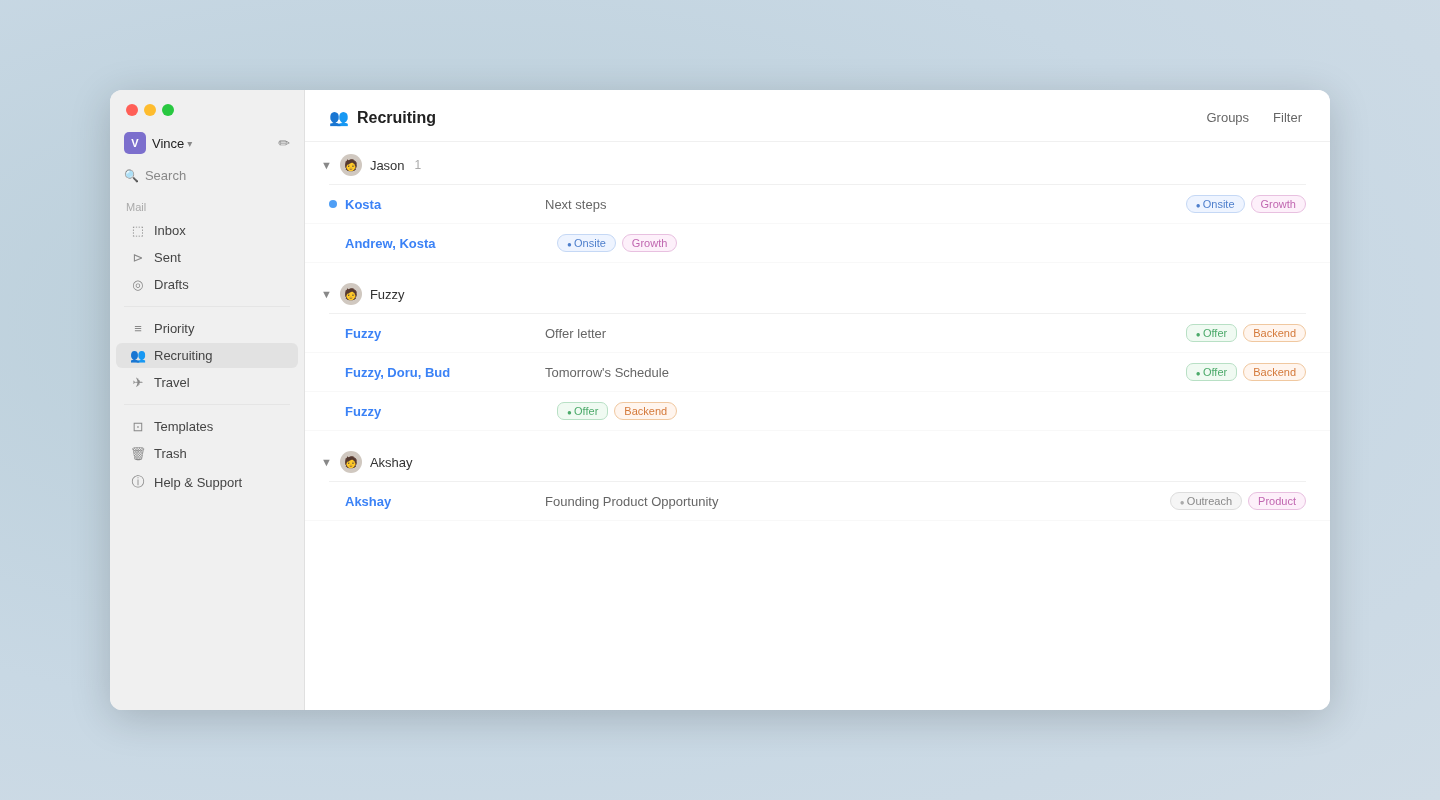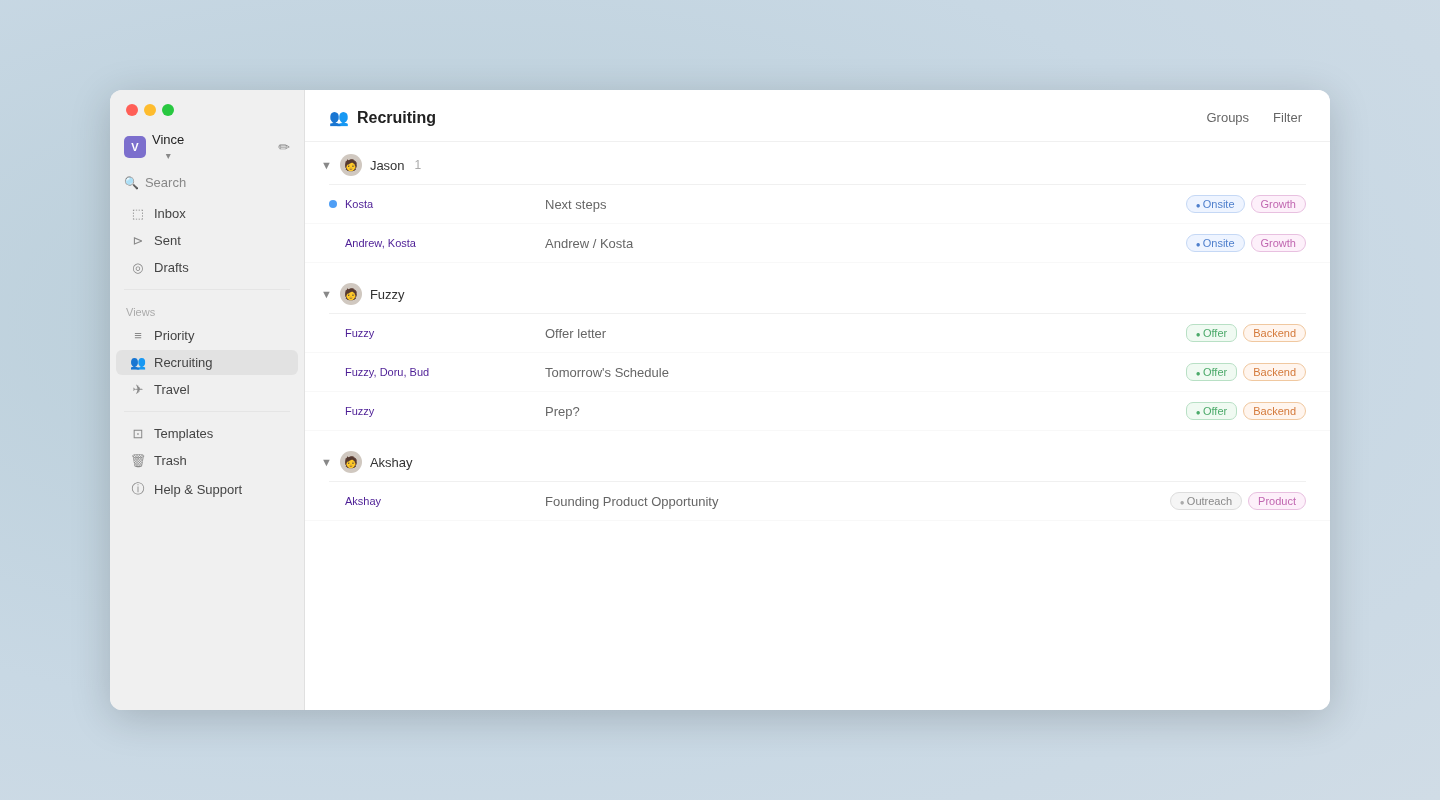--- a/index.html
+++ b/index.html
@@ -57,21 +57,21 @@
     }
     .user-avatar {
       width: 22px; height: 22px;
       background: #7c6fcd;
       border-radius: 5px;
       display: flex; align-items: center; justify-content: center;
       color: white; font-size: 11px; font-weight: 600;
     }
     .user-name {
       font-size: 13px; font-weight: 500; color: #222;
-      display: flex; align-items: center; gap: 3px; flex-direction: column;
+      display: flex; align-items: center; gap: 3px;
     }
     .chevron-icon { font-size: 10px; color: #888; }
     .compose-btn {
       margin-left: auto;
       background: none; border: none; cursor: pointer;
       color: #888; font-size: 14px;
     }
     .search-row {
       display: flex; align-items: center;
       padding: 4px 14px 10px 14px; gap: 6px;
@@ -143,21 +143,21 @@
       border-bottom: 1px solid #f8f8f8;
       cursor: pointer;
       transition: background 0.1s;
     }
     .row-dot {
       width: 8px; height: 8px; border-radius: 50%;
       background: #4e9ef5; margin-right: 8px; flex-shrink: 0;
     }
     .row-dot.invisible { background: transparent; }
     .row-from {
-      width: 200px; font-size: 11px; font-weight: 400; color: #4c1d95;
+      width: 200px; font-size: 13px; font-weight: 700; color: #3b82f6;
       flex-shrink: 0;
     }
     .row-subject {
       flex: 1; font-size: 13px; color: #666;
       white-space: nowrap; overflow: hidden; text-overflow: ellipsis;
     }
     .row-tags {
       display: flex; gap: 6px; align-items: center; margin-left: 12px;
     }
     .tag {
@@ -219,37 +219,37 @@
         <span class="chevron-icon">▾</span>
       </div>
       <button class="compose-btn">✏</button>
     </div>
 
     <div class="search-row">
       <span class="search-icon">🔍</span>
       <span class="search-label">Search</span>
     </div>
 
+    <div class="section-label">Mail</div>
 
     <div class="sidebar-item">
       <span class="sidebar-icon">⬚</span>
       <span class="sidebar-item-label">Inbox</span>
     </div>
     <div class="sidebar-item">
       <span class="sidebar-icon">⊳</span>
       <span class="sidebar-item-label">Sent</span>
     </div>
     <div class="sidebar-item">
       <span class="sidebar-icon">◎</span>
       <span class="sidebar-item-label">Drafts</span>
     </div>
 
     <div class="sidebar-divider"></div>
 
-    <div class="section-label">Views</div>
 
     <div class="sidebar-item">
       <span class="sidebar-icon">≡</span>
       <span class="sidebar-item-label">Priority</span>
     </div>
     <div class="sidebar-item active">
       <span class="sidebar-icon">👥</span>
       <span class="sidebar-item-label">Recruiting</span>
     </div>
     <div class="sidebar-item">
@@ -298,21 +298,20 @@
       <div class="row-from">Kosta</div>
       <div class="row-subject">Next steps</div>
       <div class="row-tags">
             <span class="tag tag-onsite">Onsite</span>
             <span class="tag tag-growth">Growth</span>
           </div>
     </div>
         <div class="email-row">
       <div class="row-dot invisible"></div>
       <div class="row-from">Andrew, Kosta</div>
-      <div class="row-subject">Andrew / Kosta</div>
       <div class="row-tags">
             <span class="tag tag-onsite">Onsite</span>
             <span class="tag tag-growth">Growth</span>
           </div>
     </div>
         <div class="section-spacer"></div>
         <div class="group-header">
     <span class="group-chevron">▼</span>
     <div class="group-avatar">🧑</div>
     <span class="group-name">Fuzzy</span>
@@ -333,21 +332,20 @@
       <div class="row-from">Fuzzy, Doru, Bud</div>
       <div class="row-subject">Tomorrow's Schedule</div>
       <div class="row-tags">
             <span class="tag tag-offer">Offer</span>
             <span class="tag tag-backend">Backend</span>
           </div>
     </div>
         <div class="email-row">
       <div class="row-dot invisible"></div>
       <div class="row-from">Fuzzy</div>
-      <div class="row-subject">Prep?</div>
       <div class="row-tags">
             <span class="tag tag-offer">Offer</span>
             <span class="tag tag-backend">Backend</span>
           </div>
     </div>
         <div class="section-spacer"></div>
         <div class="group-header">
     <span class="group-chevron">▼</span>
     <div class="group-avatar">🧑</div>
     <span class="group-name">Akshay</span>

